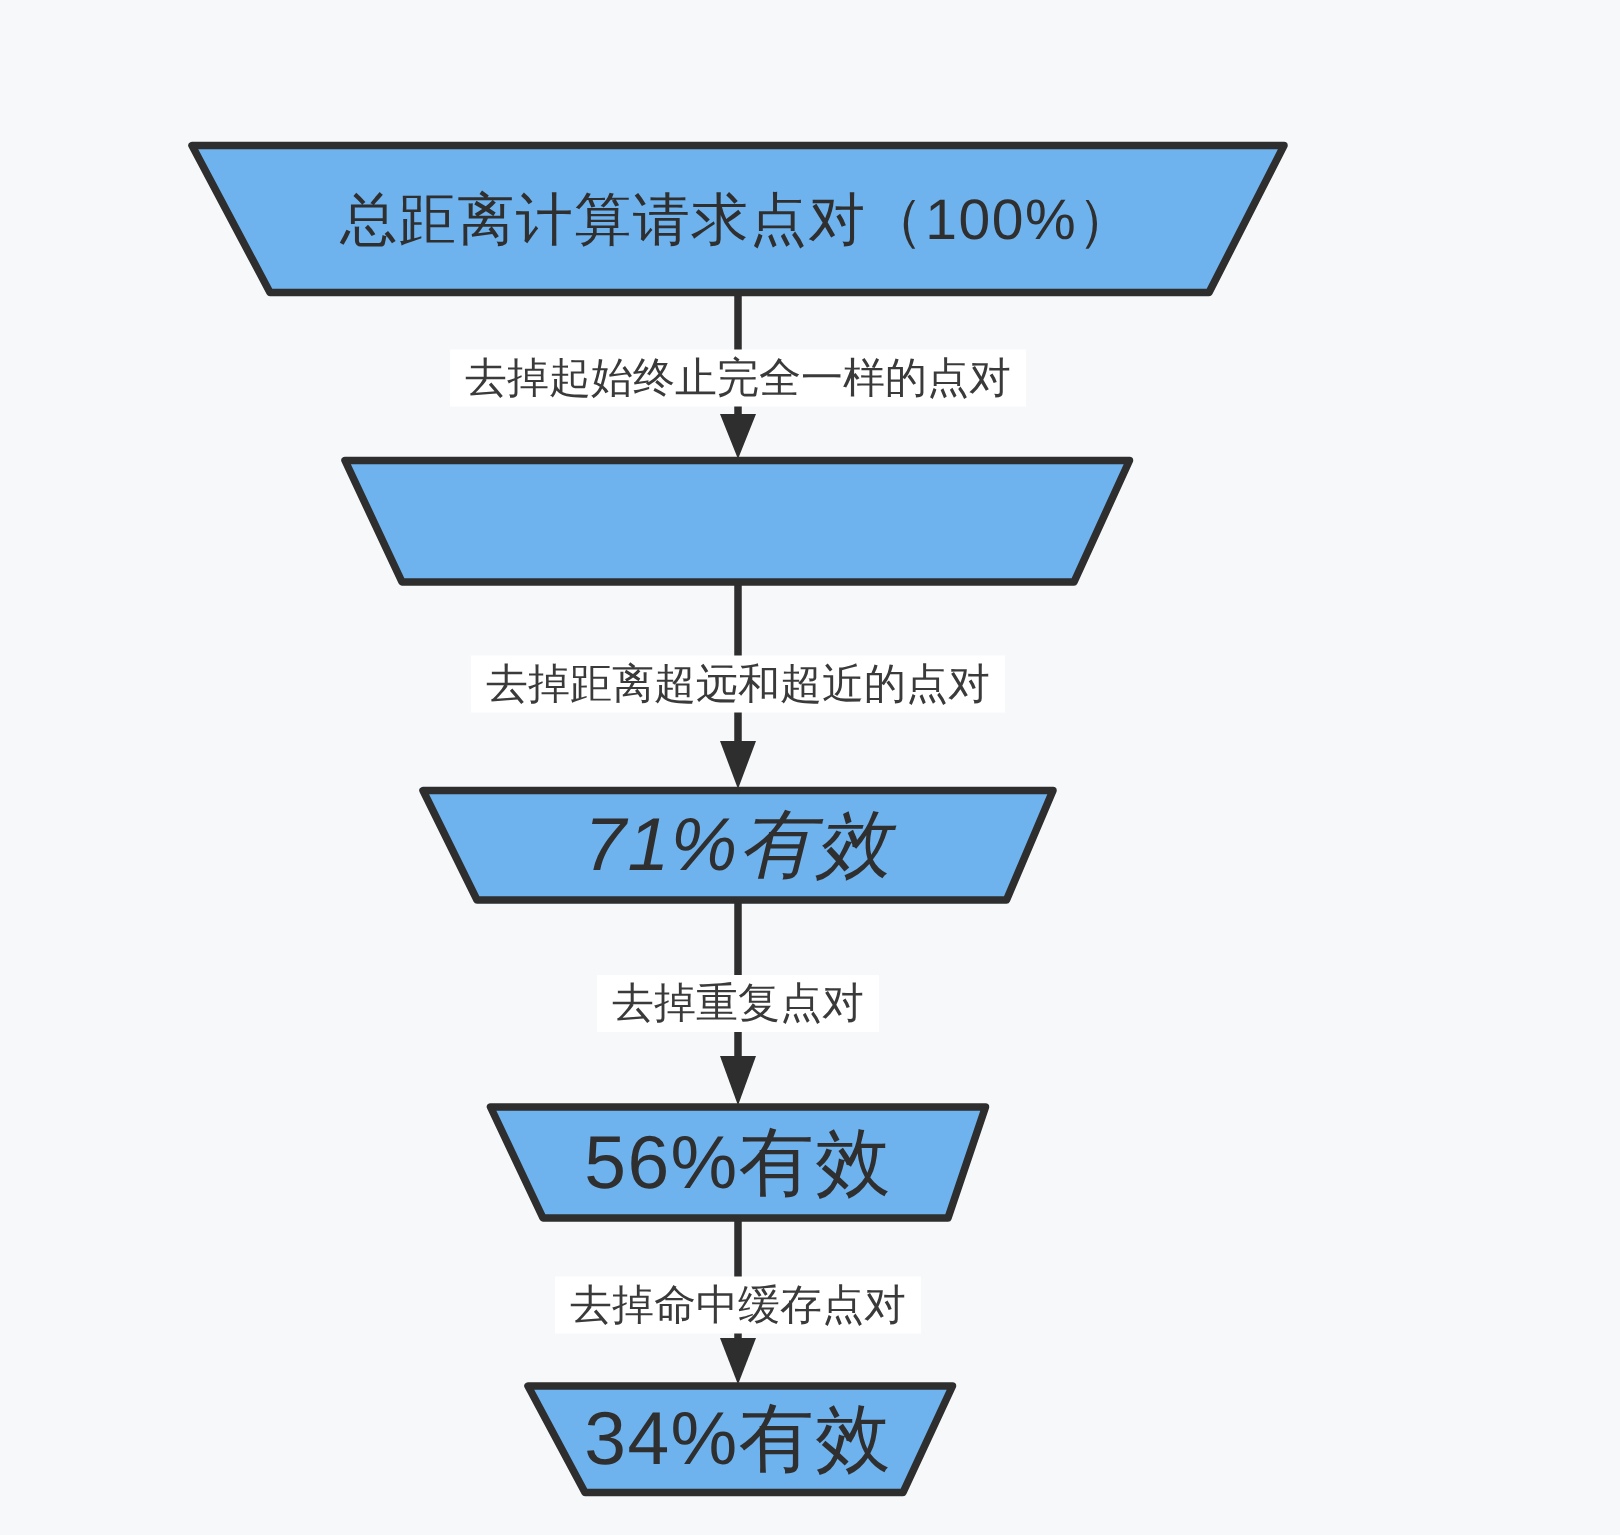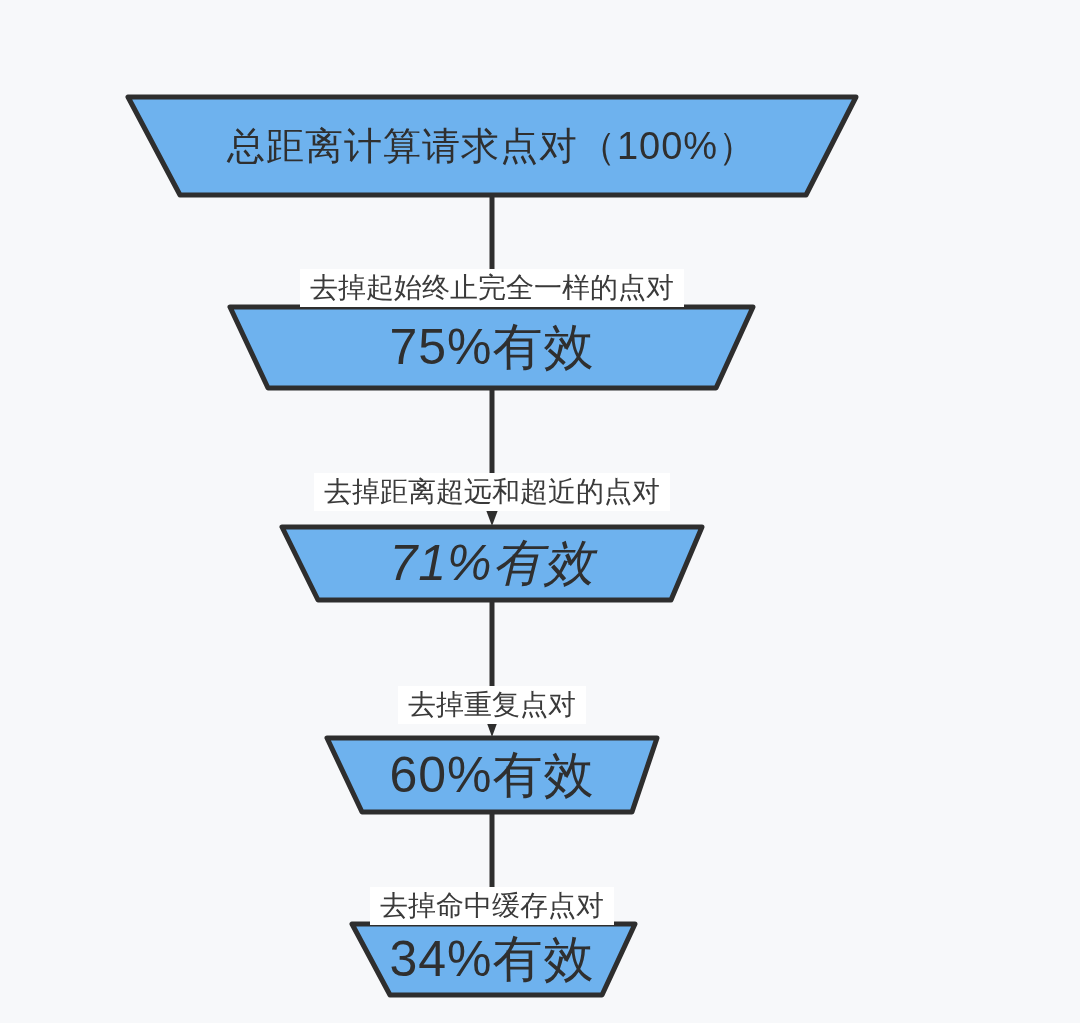--- a/index.html
+++ b/index.html
@@ -43,21 +43,20 @@
   .edge-label {
     position: absolute;
     left: 492px;
     transform: translateX(-50%);
     background: #FFFFFF;
     color: #3A3A3A;
     font-size: 28px;
     line-height: 38px;
     padding: 0 10px;
     white-space: nowrap;
-    margin-top: 36px;
   }
   .edge-label.l1 { top: 233px; }
   .edge-label.l2 { top: 437px; }
   .edge-label.l3 { top: 650px; }
   .edge-label.l4 { top: 851px; text-align: center; }
 </style>
 </head>
 <body>
 
 <div id="funnel-diagram">
@@ -75,23 +74,22 @@
     <polygon points="480,892 504,892 492,923" fill="#2E2E2E"></polygon>
 
     <polygon points="128,97 856,97 806,195 180,195" fill="#6EB2EE" stroke="#2E2E2E" stroke-width="5" stroke-linejoin="round"></polygon>
     <polygon points="230,307 753,307 716,388 268,388" fill="#6EB2EE" stroke="#2E2E2E" stroke-width="5" stroke-linejoin="round"></polygon>
     <polygon points="282,527 702,527 671,600 318,600" fill="#6EB2EE" stroke="#2E2E2E" stroke-width="5" stroke-linejoin="round"></polygon>
     <polygon points="327,738 657,738 632,812 362,812" fill="#6EB2EE" stroke="#2E2E2E" stroke-width="5" stroke-linejoin="round"></polygon>
     <polygon points="352,924 635,924 602,995 390,995" fill="#6EB2EE" stroke="#2E2E2E" stroke-width="5" stroke-linejoin="round"></polygon>
   </svg>
 
   <div class="stage-text s1">总距离计算请求点对（100%）</div>
-  <div class="stage-text s2">75%有效</div>
   <div class="stage-text s3">71%有效</div>
-  <div class="stage-text s4">60%有效</div>
+  <div class="stage-text s4">56%有效</div>
   <div class="stage-text s5">34%有效</div>
 
   <div class="edge-label l1">去掉起始终止完全一样的点对</div>
   <div class="edge-label l3">去掉重复点对</div>
   <div class="edge-label l2">去掉距离超远和超近的点对</div>
   <div class="edge-label l4">去掉命中缓存点对</div>
 
 </div>
 
 </body></html>

